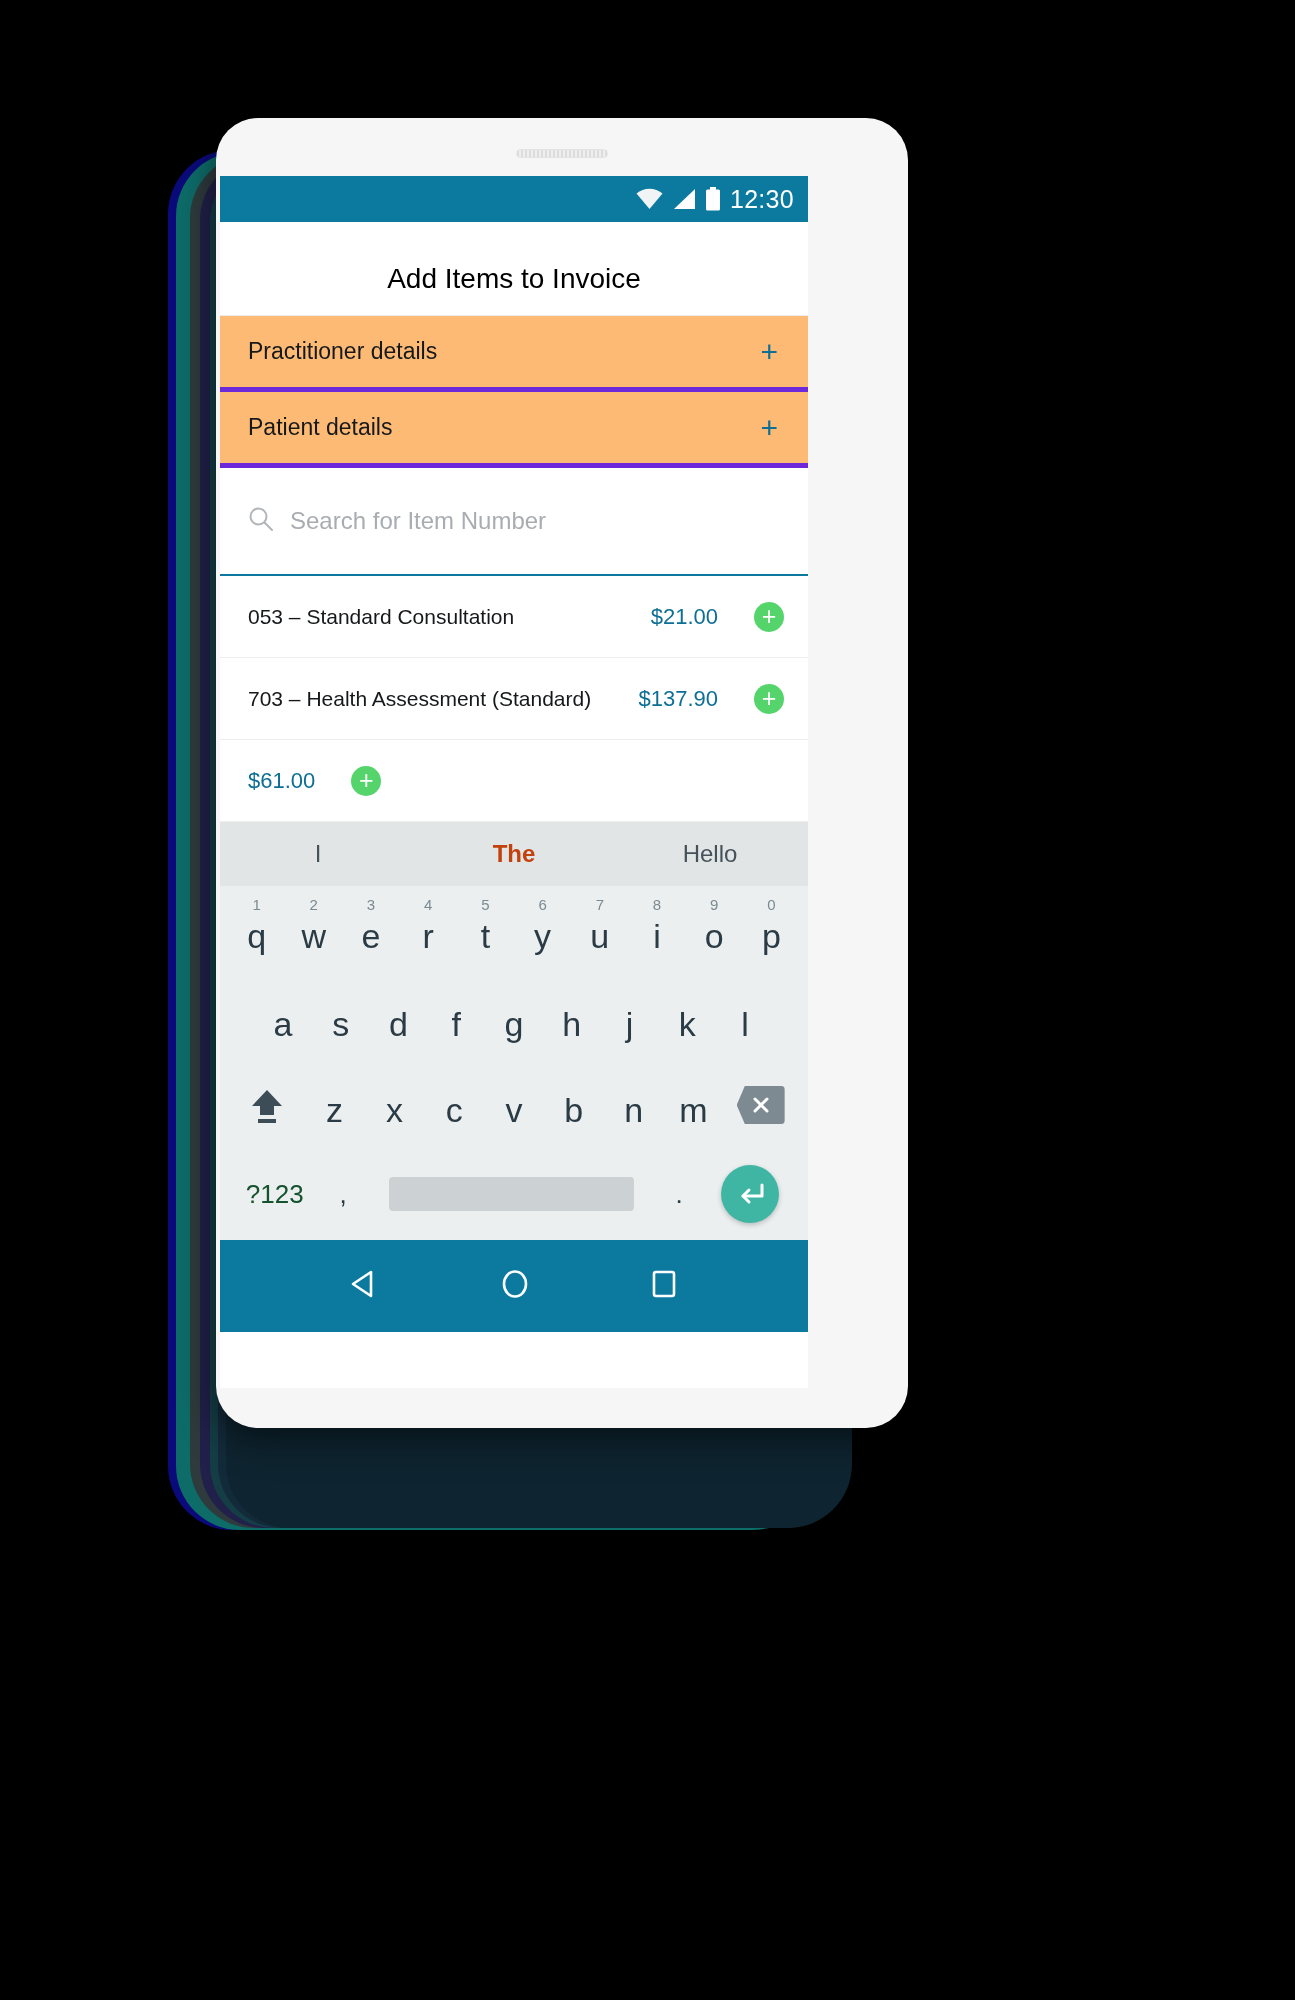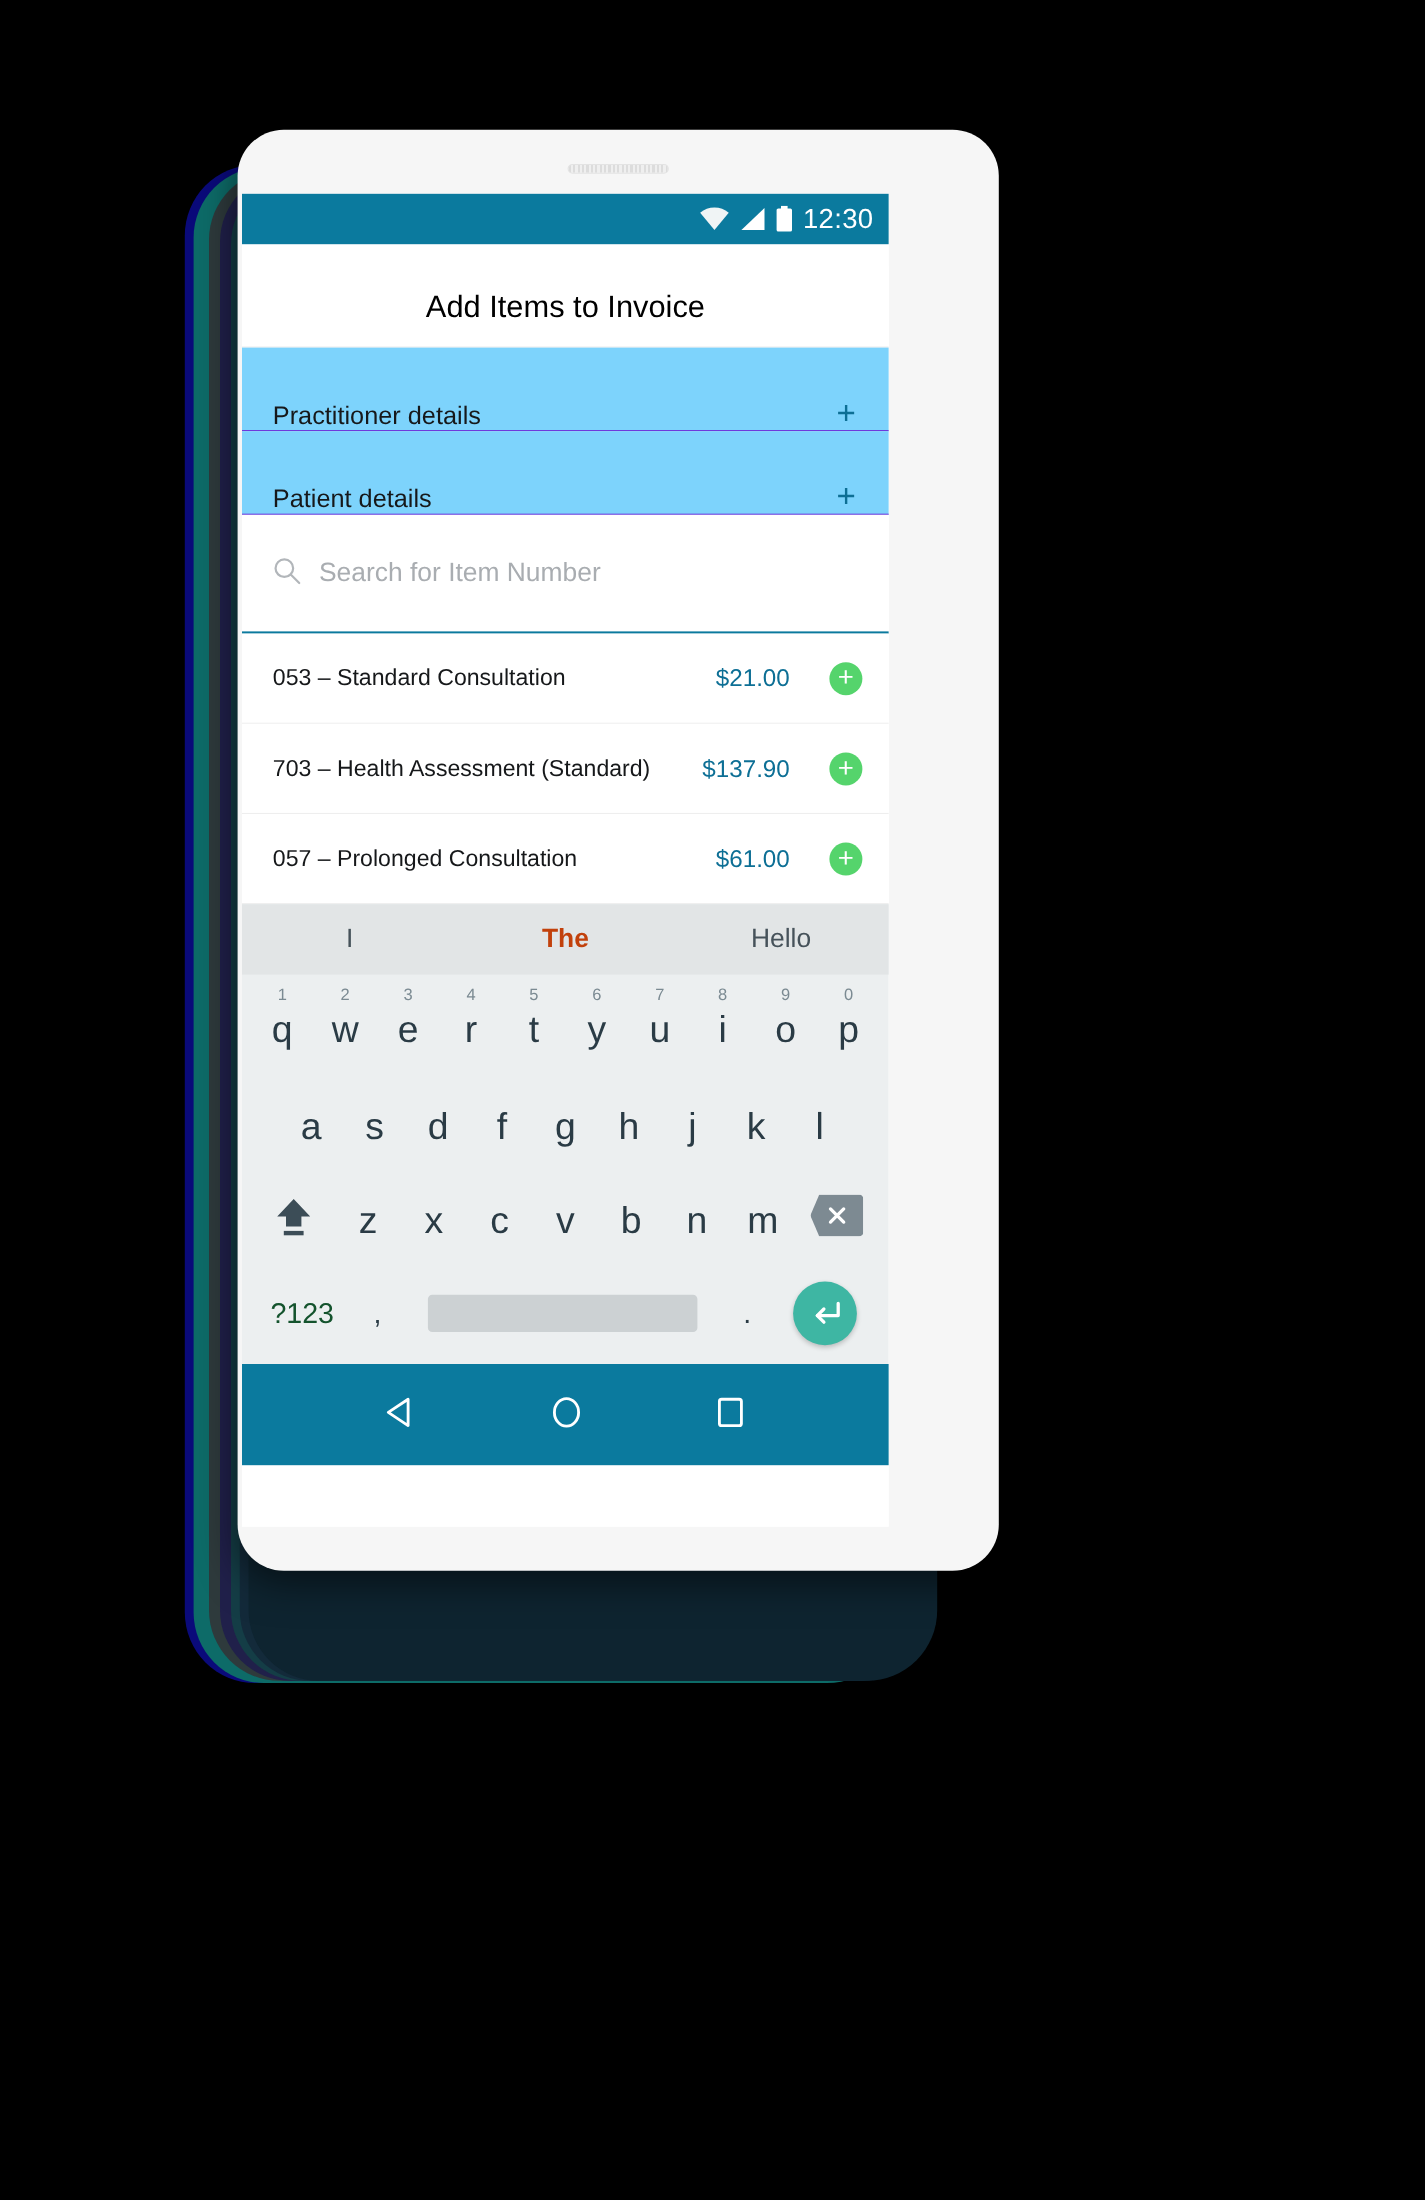--- a/index.html
+++ b/index.html
@@ -75,24 +75,24 @@
     background:#fff;
     color:#000000;
     font-size: 28px;
     border-bottom: 1px solid #ececec;
     margin-top: 20px;
   }
 
   
   .acc-row {
     height: 76px;
-    display:flex; align-items:flex-end;
+    display:flex; align-items:center;
     padding: 0 28px;
-    border-bottom: 1px solid #6d28d9;
-    background:#7dd3fc;
+    border-bottom: 5px solid #6d28d9;
+    background:#fdba74;
   }
   .acc-label { flex:1; font-size: 23px; color:#16181a; }
   .acc-sign  { font-size: 30px; color:#0d6f95; line-height:1; padding-right:2px; }
 
   
   #searchrow {
     height: 108px;
     display:flex; align-items:center;
     padding: 0 28px;
     gap: 16px;
@@ -243,21 +243,20 @@
         <span class="plus-btn">+</span>
       </div>
 
       <div class="item-row">
         <span class="item-name">703 – Health Assessment (Standard)</span>
         <span class="item-price">$137.90</span>
         <span class="plus-btn">+</span>
       </div>
 
       <div class="item-row">
-        <span class="item-name">057 – Prolonged Consultation</span>
         <span class="item-price">$61.00</span>
         <span class="plus-btn">+</span>
       </div>
 
       <div id="keyboard">
 
         <div id="suggestbar">
           <span class="sug">I</span>
           <span class="sug strong">The</span>
           <span class="sug">Hello</span>

